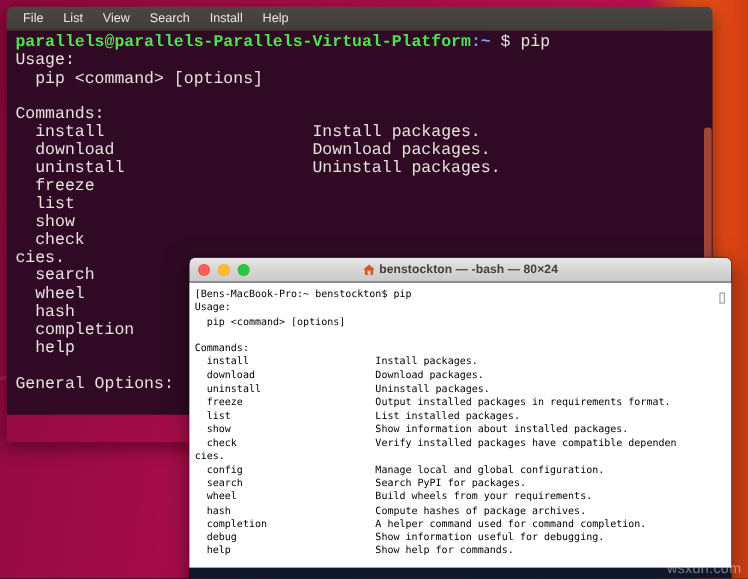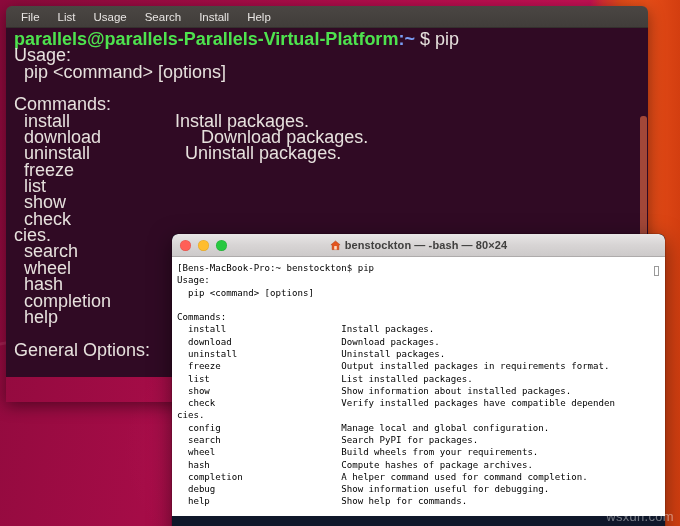--- a/index.html
+++ b/index.html
@@ -132,22 +132,22 @@
     white-space: nowrap;
   }
 
   #ubuntu-body {
     position: relative;
     height: 349px;
     background: #300a24;
     overflow: hidden;
   }
   #ubuntu-term-text {
-    font-family: Liberation Sans, sans-serif;
-    font-size: 18px;
+    font-family: Liberation Mono, monospace;
+    font-size: 15px;
     line-height: 16.35px;
     color: #e6e1dd;
     white-space: pre;
     padding: 3px 0 0 8px;
     margin: 0;
   }
   #ubuntu-term-text .host   { color: #4ee24e; font-weight: bold; }
   #ubuntu-term-text .path   { color: #7a9ef5; font-weight: bold; }
   #ubuntu-term-text .dollar { color: #e6e1dd; }
 
@@ -268,21 +268,21 @@
     <div class="wall-orange2"></div>
     <div class="swoosh s4"></div>
   </div>
 
   <div id="ubuntu-window">
 
 
     <div id="ubuntu-menubar">
       <div class="umenu">File</div>
       <div class="umenu">List</div>
-      <div class="umenu">Usage</div>
+      <div class="umenu">View</div>
       <div class="umenu">Search</div>
       <div class="umenu">Install</div>
       <div class="umenu">Help</div>
     </div>
 
     <div id="ubuntu-body">
       <pre id="ubuntu-term-text"><span class="host">parallels@parallels-Parallels-Virtual-Platform</span><span class="path">:~</span><span class="dollar"> </span><span class="dollar">$</span><span class="dollar"> </span><span class="dollar">pip</span><span>
 Usage:
   pip &lt;command&gt; [options]
 

